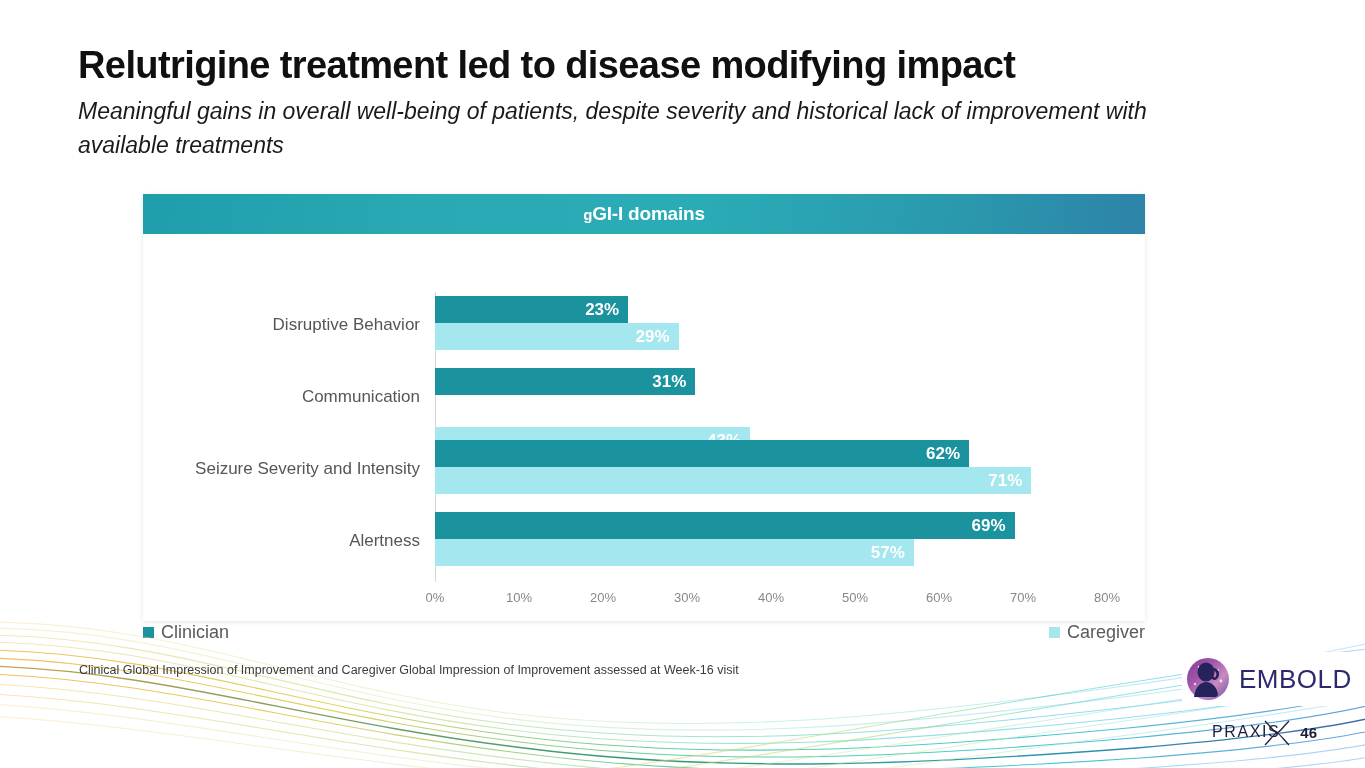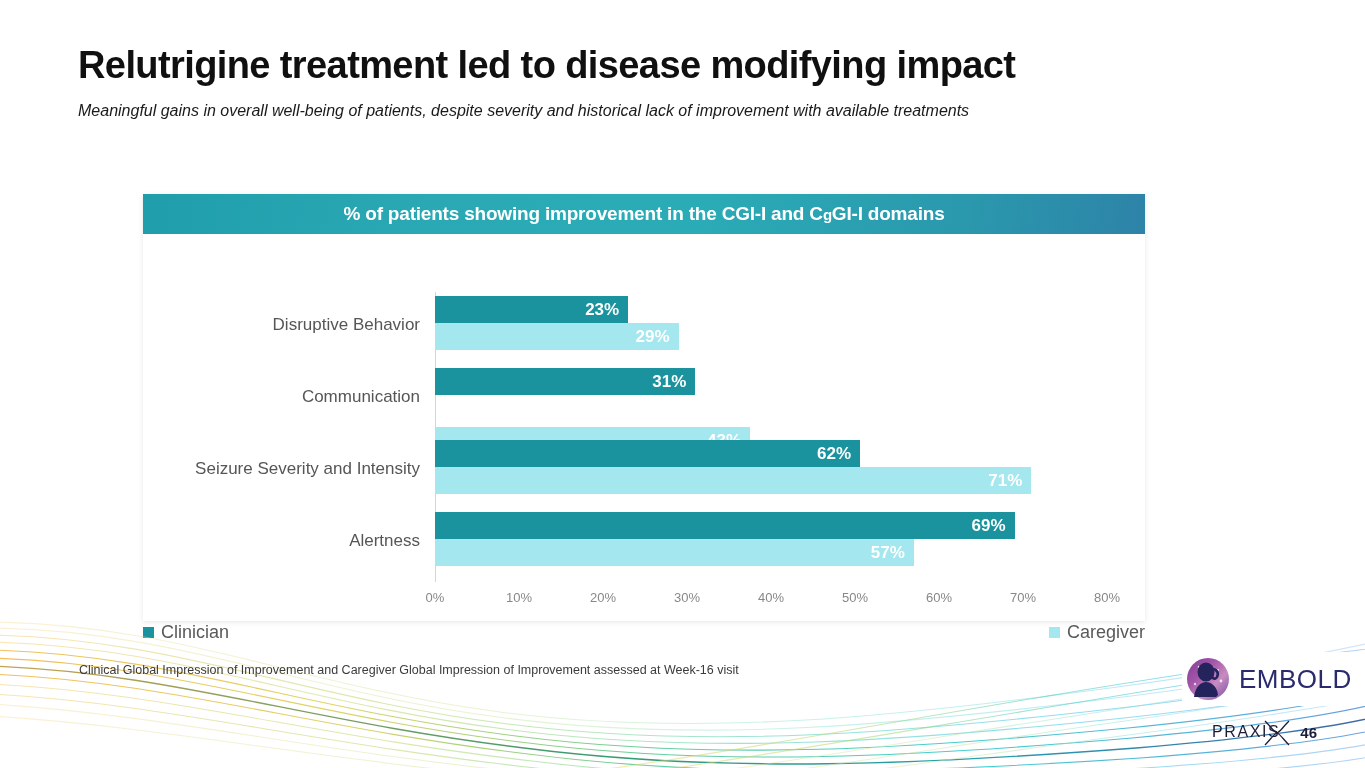--- a/index.html
+++ b/index.html
@@ -26,21 +26,21 @@
     color: #101010;
     letter-spacing: -0.6px;
     line-height: 46px;
     white-space: nowrap;
   }
   #slide-subtitle {
     position: absolute;
     left: 78px;
     top: 94px;
     width: 1090px;
-    font-size: 16px;
+    font-size: 23px;
     font-style: italic;
     color: #1a1a1a;
     line-height: 34px;
   }
 
   
   #chart-card {
     position: absolute;
     left: 143px;
     top: 194px;
@@ -243,21 +243,20 @@
 </style>
 </head>
 <body>
 
 <div id="slide-title">Relutrigine treatment led to disease modifying impact</div>
 <div id="slide-subtitle">Meaningful gains in overall well-being of patients, despite severity and historical lack of improvement with available treatments</div>
 
 <div id="chart-card">
 
   <div id="chart-banner">
-    <span>% of patients showing improvement in the CGI-I and C</span>
       <span class="sub-g">g</span>
       <span>GI-I domains</span>
   </div>
 
   <div id="plot-area">
     <div id="axis-line"></div>
     <div id="cat-labels">
         <div class="cat-label" style="top: 23px;">Disruptive Behavior</div>
         <div class="cat-label" style="top: 95px;">Communication</div>
         <div class="cat-label" style="top: 167px;">Seizure Severity and Intensity</div>
@@ -269,21 +268,21 @@
         </div>
         <div class="bar caregiver" style="top: 31px; left: 0px; width: 243.6px;">
           <span class="bar-value">29%</span>
         </div>
         <div class="bar clinician" style="top: 76px; left: 0px; width: 260.4px;">
           <span class="bar-value">31%</span>
         </div>
         <div class="bar caregiver" style="top: 103px; left: 0px; width: 315px; margin-top: 32px;">
           <span class="bar-value">43%</span>
         </div>
-        <div class="bar clinician" style="top: 148px; left: 0px; width: 425px;">
+        <div class="bar clinician" style="top: 148px; left: 0px; width: 534px;">
           <span class="bar-value">62%</span>
         </div>
         <div class="bar caregiver" style="top: 175px; left: 0px; width: 596.4px;">
           <span class="bar-value">71%</span>
         </div>
         <div class="bar clinician" style="top: 220px; left: 0px; width: 579.6px;">
           <span class="bar-value">69%</span>
         </div>
         <div class="bar caregiver" style="top: 247px; left: 0px; width: 478.8px;">
           <span class="bar-value">57%</span>

